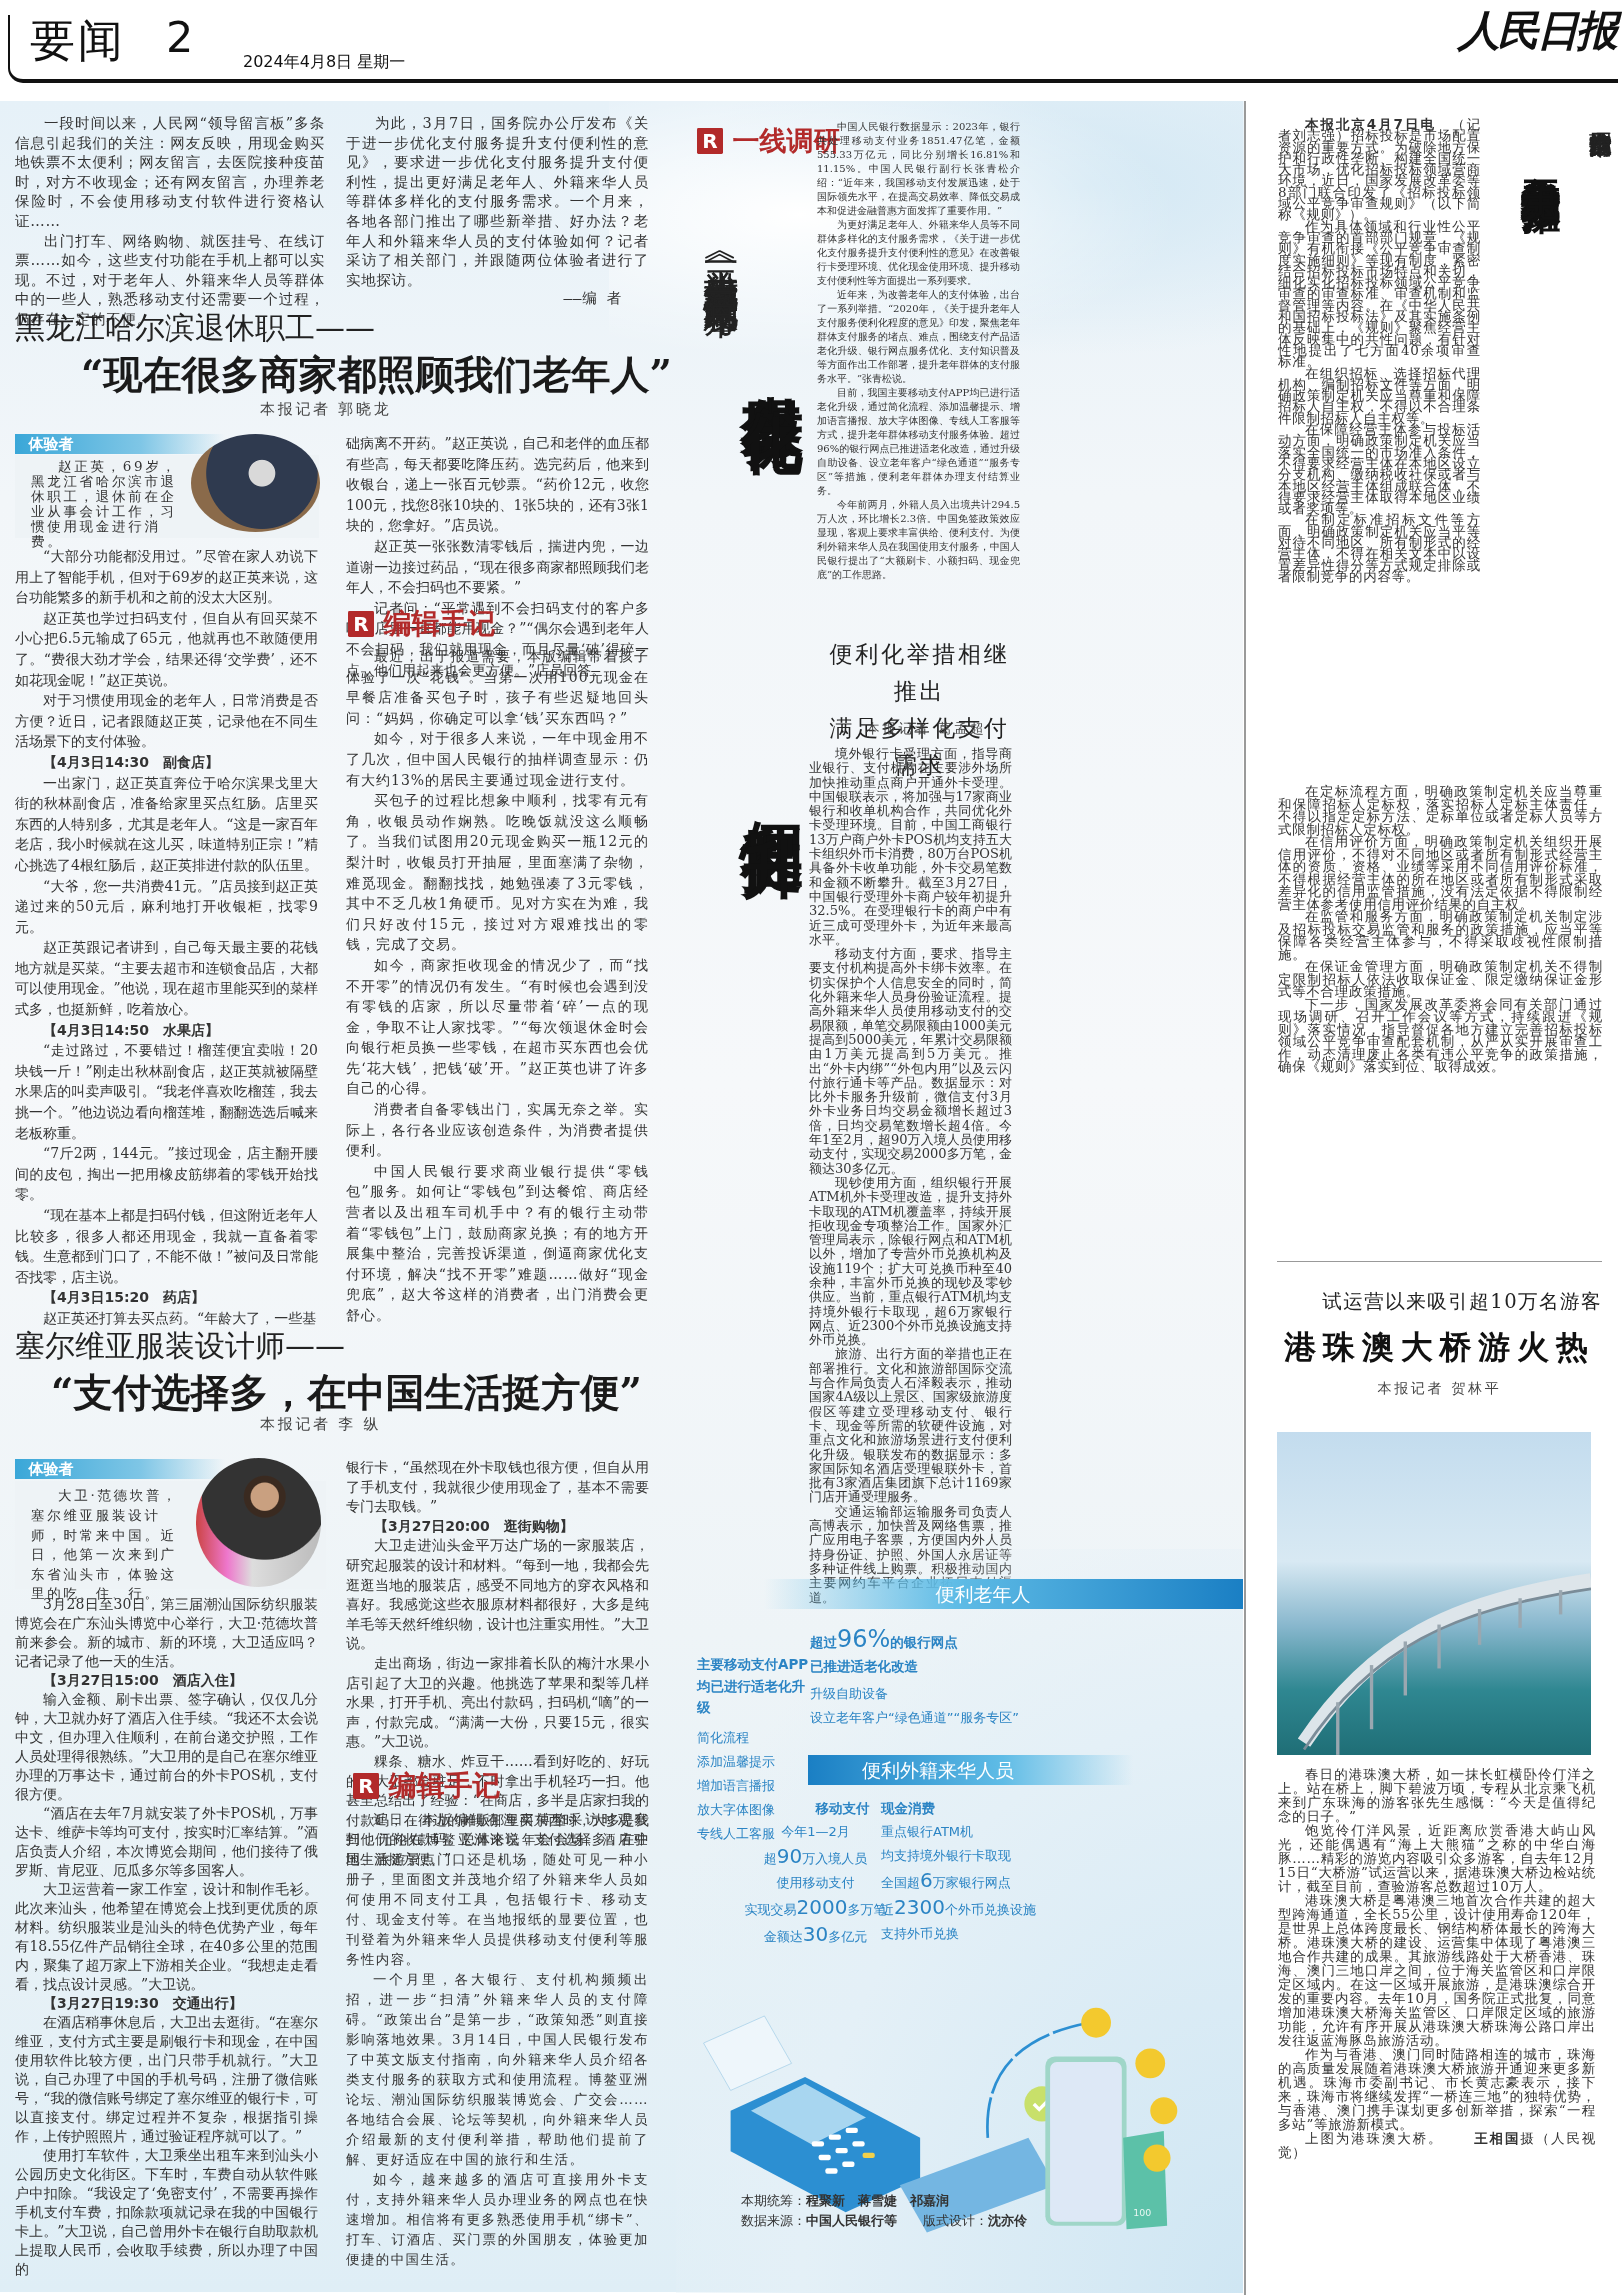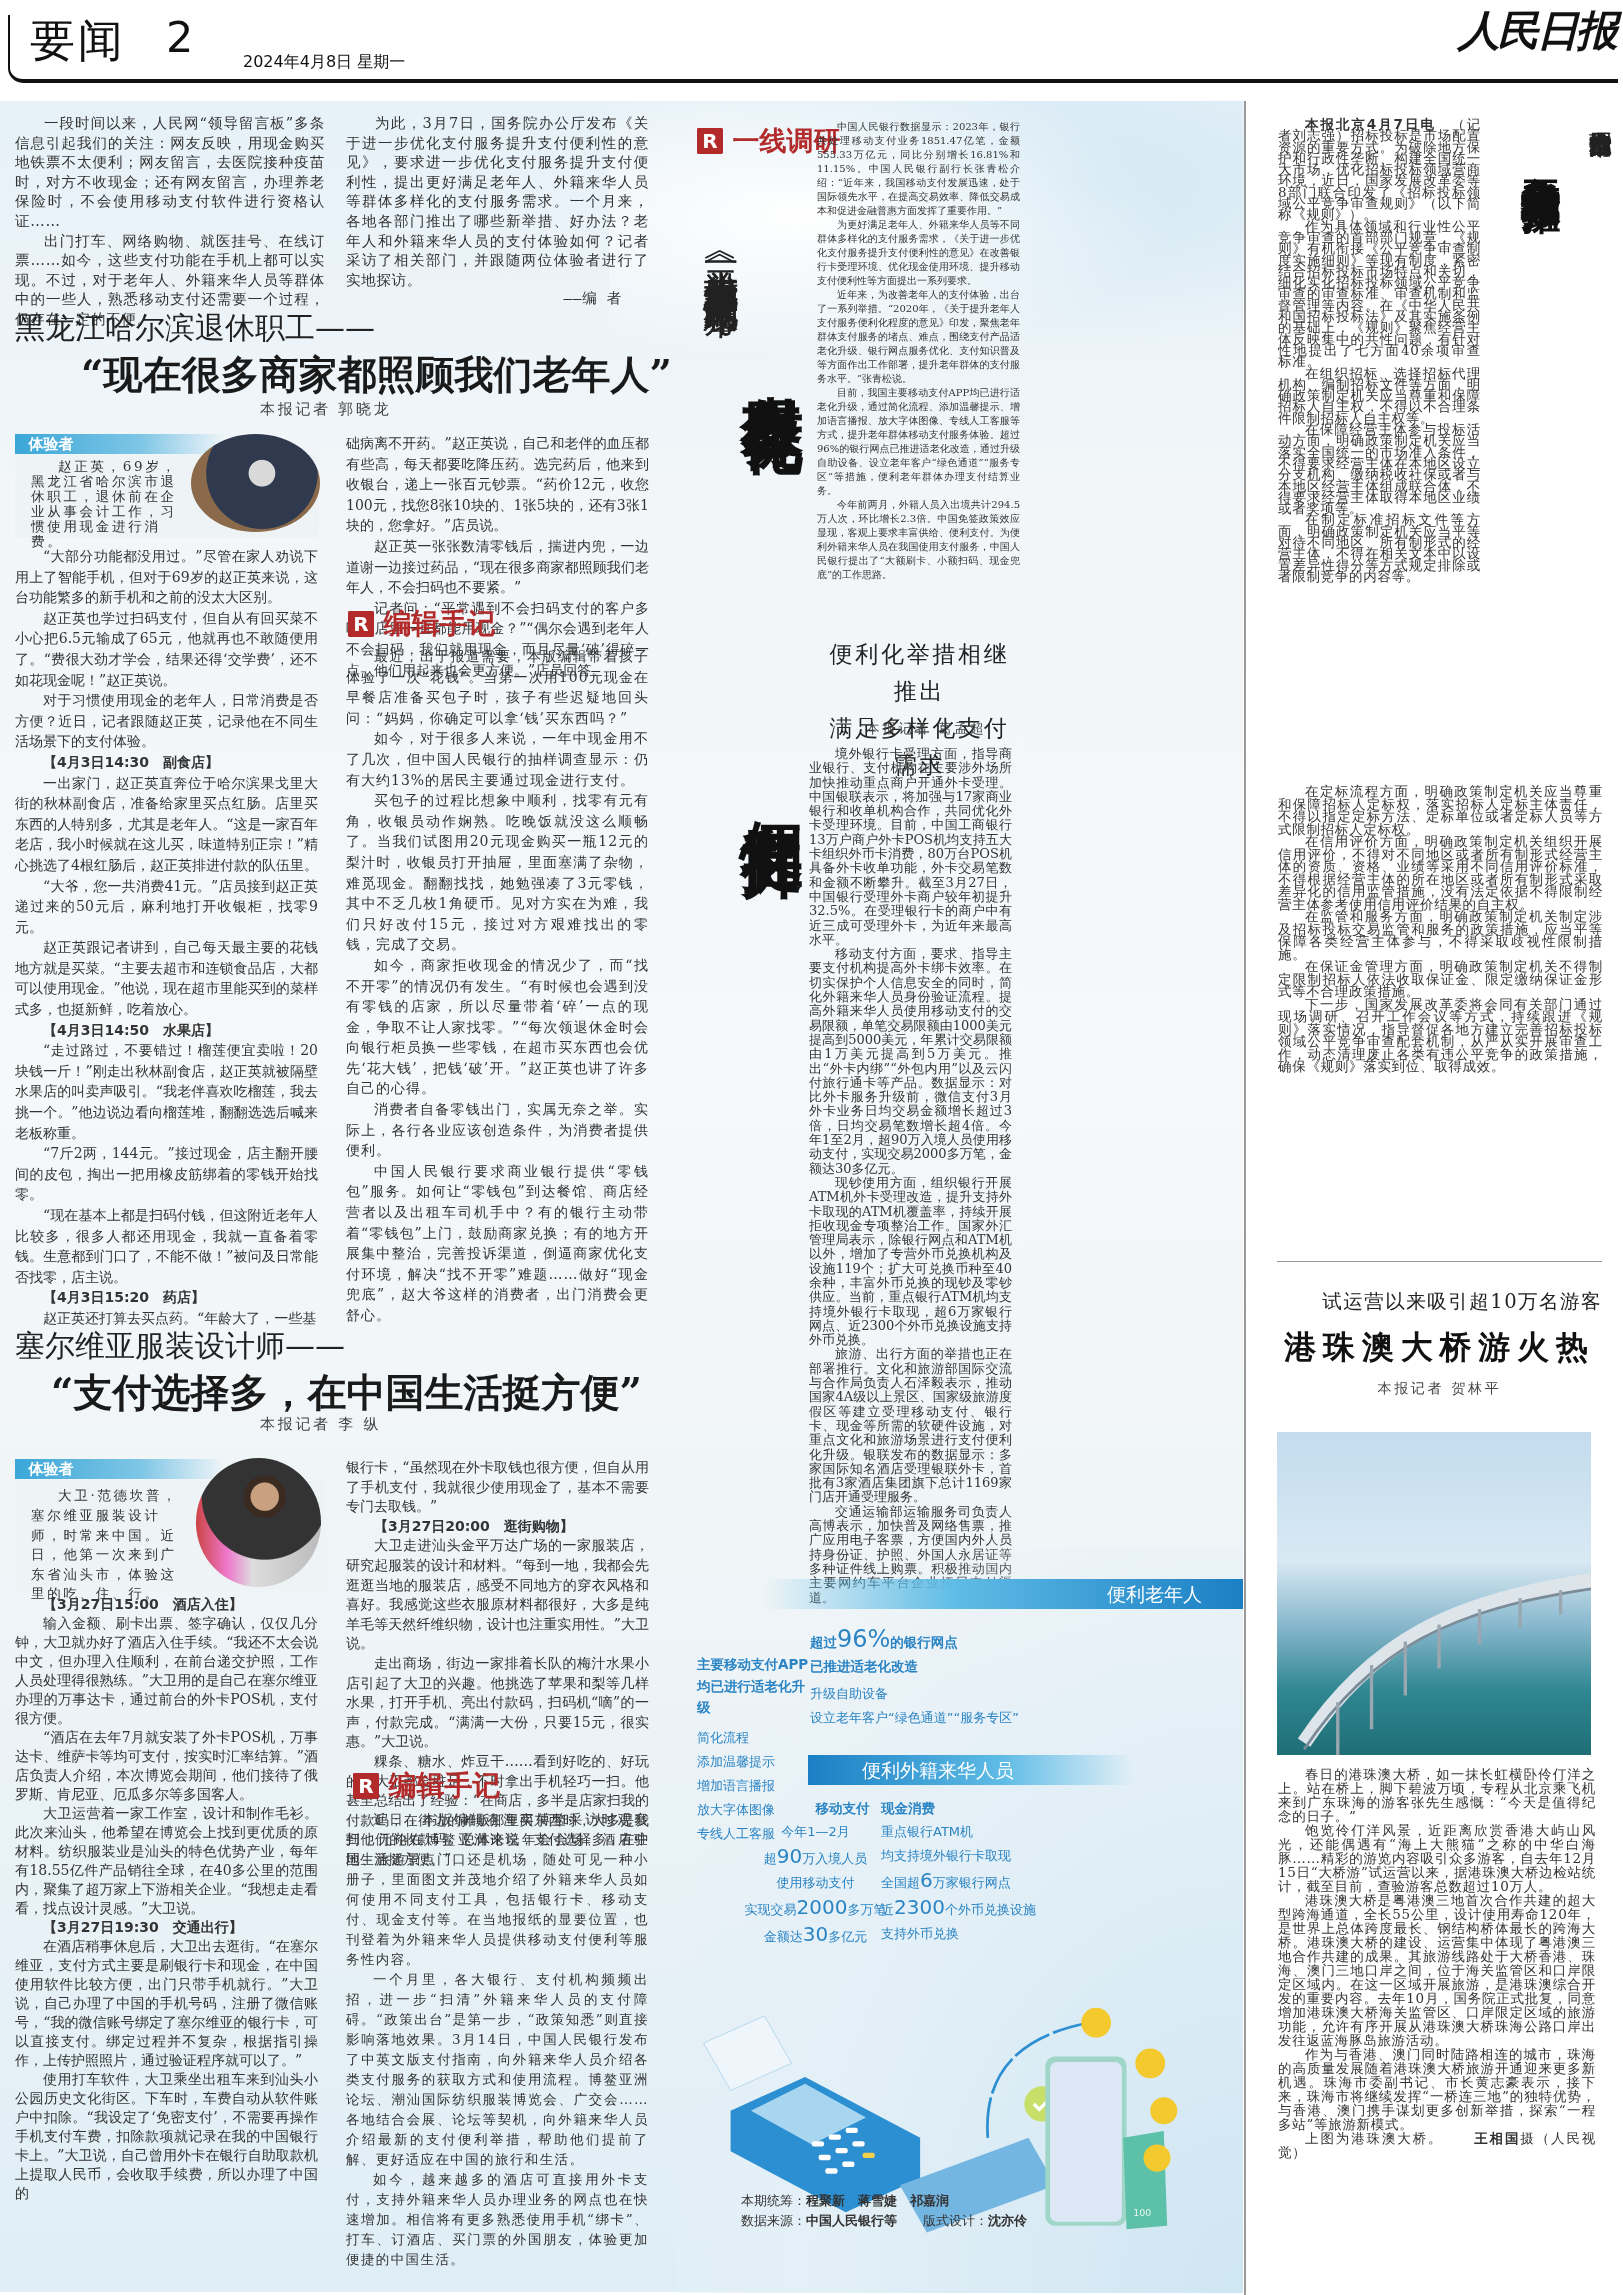--- a/index.html
+++ b/index.html
@@ -25,21 +25,21 @@
 .hdmain{font-family:"DejaVu Serif",serif;font-weight:700;font-size:39px;color:#1a1a1a}
 .byline{font-size:15px;color:#444;letter-spacing:2.7px}
 .tag{height:20px;background:linear-gradient(90deg,#3aa7d8 0%,#7fc6e6 60%,rgba(200,230,245,0) 100%);color:#fff;font-family:"DejaVu Sans",sans-serif;font-size:15px;font-weight:700;padding:0 0 0 13.5px;line-height:20px}
 .bio{background:#eef3f6;font-size:15px;line-height:28px;color:#333;letter-spacing:2.7px}
 .photo{border-radius:50%;overflow:hidden}
 .rtag{font-family:"DejaVu Sans",sans-serif;font-weight:700;color:#b22a2a;font-size:28px;display:flex;align-items:center;gap:9.5px}
 .rbox{width:26px;height:26px;background:#b22a2a;color:#fff;font-size:20px;line-height:26px;text-align:center;border-radius:1.4px}
 .vert{writing-mode:vertical-rl;text-orientation:upright}
 .bigvert{font-family:"DejaVu Sans",sans-serif;font-weight:700;font-size:62px;color:#111;letter-spacing:4px}
 .midvert{font-family:"DejaVu Sans",sans-serif;font-size:35px;color:#222;letter-spacing:1.4px}
-.info-band{height:30px;background:linear-gradient(90deg,rgba(80,180,230,0) 0%,#5fbce6 40%,#1a7fc4 100%);color:#fff;font-family:"DejaVu Sans",sans-serif;font-size:19px;text-align:right;padding-right:41px;line-height:30px}
+.info-band{height:30px;background:linear-gradient(90deg,rgba(80,180,230,0) 0%,#5fbce6 40%,#1a7fc4 100%);color:#fff;font-family:"DejaVu Sans",sans-serif;font-size:19px;text-align:center;padding-right:41px;line-height:30px}
 .info-band2{height:30px;background:linear-gradient(90deg,#1a7fc4 0%,#5fbce6 60%,rgba(120,200,235,0) 100%);color:#fff;font-family:"DejaVu Sans",sans-serif;font-size:19px;line-height:30px;padding-left:54px}
 .ib{font-family:"DejaVu Sans",sans-serif;color:#2b84c4;font-size:13px;line-height:24px}
 .ibig{font-size:26px;font-weight:400}
 .credits{font-family:"DejaVu Sans",sans-serif;font-size:13px;color:#333;line-height:20px}
 </style>
 </head>
 <body>
 
 <div class="abs masthead">
   <div class="abs mh-section">要闻</div>
@@ -110,20 +110,21 @@
 <div class="abs hdmain" style="left:51px;top:1366px">“支付选择多，在中国生活挺方便”</div>
 <div class="abs byline" style="left:260px;top:1415px">本报记者  李  纵</div>
 
 <div class="abs tag" style="left:15px;top:1459px;width:210px">体验者</div>
 <div class="abs bio" style="left:15px;top:1481px;width:311px;height:108px;padding:5.4px 135px 0 16px;font-size:13.5px;line-height:19.6px">
   <div style="text-indent:2em">大卫·范德坎普，塞尔维亚服装设计师，时常来中国。近日，他第一次来到广东省汕头市，体验这里的吃、住、行。</div>
 </div>
 <div class="abs photo" style="left:196px;top:1458px;width:125px;height:129px;background:radial-gradient(circle at 55% 30%,#c9a080 0 12%,#3a2a20 13% 18%,#333 19% 55%,rgba(0,0,0,0) 56%),linear-gradient(90deg,#c44 0,#e7c 25%,#ddd 45%,#bbb 100%)"></div>
 
 <div class="abs col tight" style="left:15px;top:1595px;width:303px;font-size:14px;line-height:19px">
+  <p>3月28日至30日，第三届潮汕国际纺织服装博览会在广东汕头博览中心举行，大卫·范德坎普前来参会。新的城市、新的环境，大卫适应吗？记者记录了他一天的生活。</p>
   <div class="sub">【3月27日15:00　酒店入住】</div>
   <p>输入金额、刷卡出票、签字确认，仅仅几分钟，大卫就办好了酒店入住手续。“我还不太会说中文，但办理入住顺利，在前台递交护照，工作人员处理得很熟练。”大卫用的是自己在塞尔维亚办理的万事达卡，通过前台的外卡POS机，支付很方便。</p>
   <p>“酒店在去年7月就安装了外卡POS机，万事达卡、维萨卡等均可支付，按实时汇率结算。”酒店负责人介绍，本次博览会期间，他们接待了俄罗斯、肯尼亚、厄瓜多尔等多国客人。</p>
   <p>大卫运营着一家工作室，设计和制作毛衫。此次来汕头，他希望在博览会上找到更优质的原材料。纺织服装业是汕头的特色优势产业，每年有18.55亿件产品销往全球，在40多公里的范围内，聚集了超万家上下游相关企业。“我想走走看看，找点设计灵感。”大卫说。</p>
   <div class="sub">【3月27日19:30　交通出行】</div>
   <p>在酒店稍事休息后，大卫出去逛街。“在塞尔维亚，支付方式主要是刷银行卡和现金，在中国使用软件比较方便，出门只带手机就行。”大卫说，自己办理了中国的手机号码，注册了微信账号，“我的微信账号绑定了塞尔维亚的银行卡，可以直接支付。绑定过程并不复杂，根据指引操作，上传护照照片，通过验证程序就可以了。”</p>
   <p>使用打车软件，大卫乘坐出租车来到汕头小公园历史文化街区。下车时，车费自动从软件账户中扣除。“我设定了‘免密支付’，不需要再操作手机支付车费，扣除款项就记录在我的中国银行卡上。”大卫说，自己曾用外卡在银行自助取款机上提取人民币，会收取手续费，所以办理了中国的</p>
 </div>
 
 <div class="abs col tight" style="left:346px;top:1458px;width:303px;font-size:14px;line-height:19.6px">

